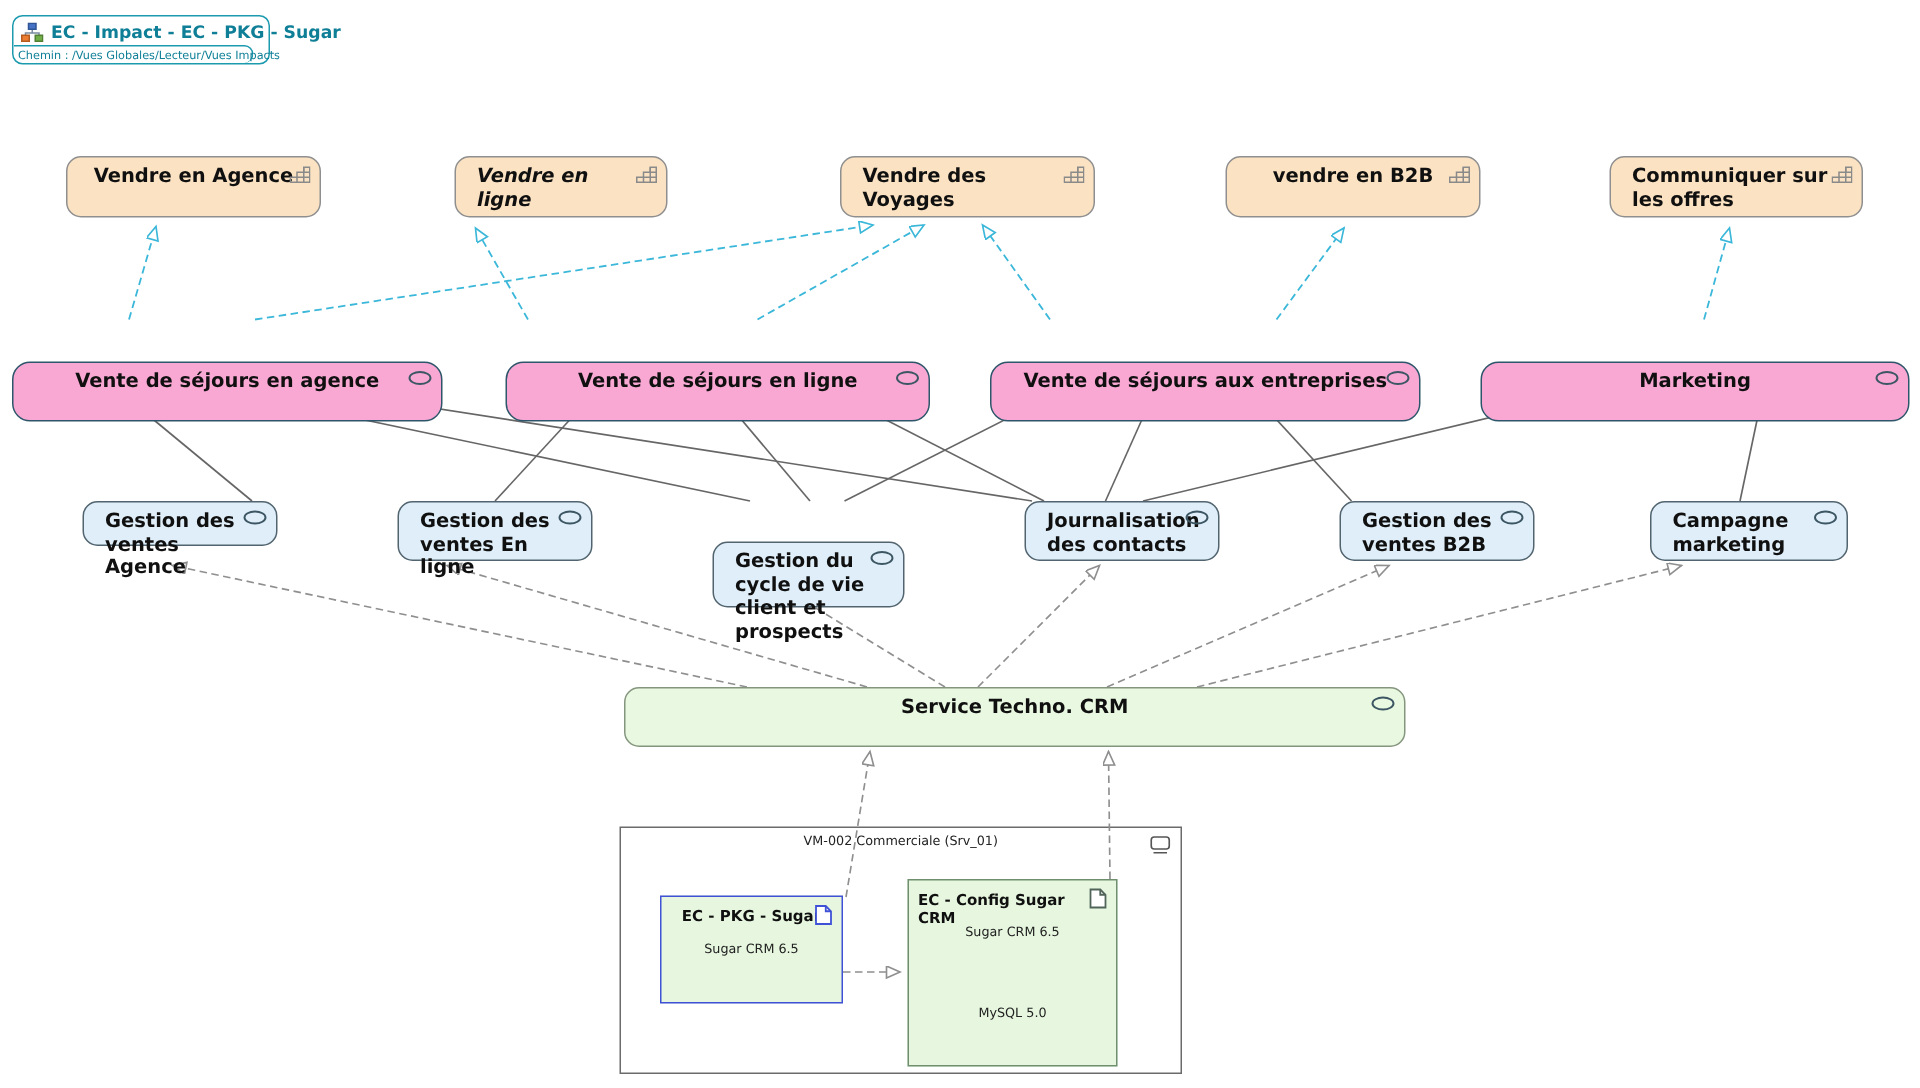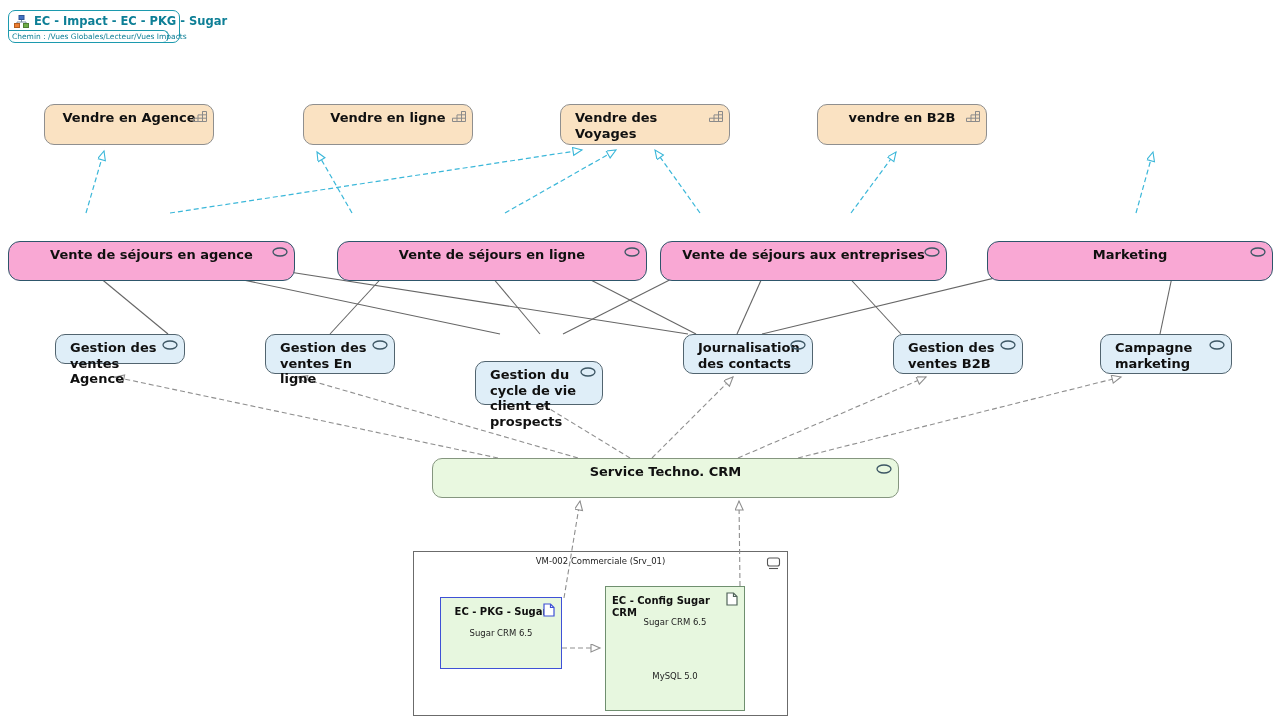--- a/index.html
+++ b/index.html
@@ -51,42 +51,48 @@
       <span class="ttl">EC - Impact - EC - PKG - Sugar</span>
     </div>
     <div class="prow">Chemin : /Vues Globales/Lecteur/Vues Impacts</div>
   </div>
 <div class="box p1" style="left: 44px; top: 104px; width: 170px; height: 41px;"><span class="lbl">Vendre en Agence</span><span class="icn"><svg width="14" height="12" viewBox="0 0 14 12">
           <g stroke="#8A8A8A" fill="none" stroke-width="1">
             <path d="M9.5 1.5 h4 v10 h-13 v-3.3 h4.5 v-3.3 h4.5 z"></path>
             <path d="M9.5 1.5 v10 M5 8.2 v3.3 M9.5 4.8 h4 M5 8.2 h8.5 M0.5 11.5"></path>
           </g>
         </svg></span></div>
-    <div class="box p1" style="left: 303px; top: 104px; width: 170px; height: 41px;"><span class="lbl">Vendre en ligne</span><span class="icn"><svg width="14" height="12" viewBox="0 0 14 12">
+    <div class="box p1" style="left: 303px; top: 104px; width: 142px; height: 41px; font-style: italic;"><span class="lbl">Vendre en ligne</span><span class="icn"><svg width="14" height="12" viewBox="0 0 14 12">
           <g stroke="#8A8A8A" fill="none" stroke-width="1">
             <path d="M9.5 1.5 h4 v10 h-13 v-3.3 h4.5 v-3.3 h4.5 z"></path>
             <path d="M9.5 1.5 v10 M5 8.2 v3.3 M9.5 4.8 h4 M5 8.2 h8.5 M0.5 11.5"></path>
           </g>
         </svg></span></div>
     <div class="box p1" style="left: 560px; top: 104px; width: 170px; height: 41px;"><span class="lbl">Vendre des Voyages</span><span class="icn"><svg width="14" height="12" viewBox="0 0 14 12">
           <g stroke="#8A8A8A" fill="none" stroke-width="1">
             <path d="M9.5 1.5 h4 v10 h-13 v-3.3 h4.5 v-3.3 h4.5 z"></path>
             <path d="M9.5 1.5 v10 M5 8.2 v3.3 M9.5 4.8 h4 M5 8.2 h8.5 M0.5 11.5"></path>
           </g>
         </svg></span></div>
     <div class="box p1" style="left: 817px; top: 104px; width: 170px; height: 41px;"><span class="lbl">vendre en B2B</span><span class="icn"><svg width="14" height="12" viewBox="0 0 14 12">
           <g stroke="#8A8A8A" fill="none" stroke-width="1">
             <path d="M9.5 1.5 h4 v10 h-13 v-3.3 h4.5 v-3.3 h4.5 z"></path>
             <path d="M9.5 1.5 v10 M5 8.2 v3.3 M9.5 4.8 h4 M5 8.2 h8.5 M0.5 11.5"></path>
           </g>
         </svg></span></div>
+    <div class="box p1" style="left: 1073px; top: 104px; width: 169px; height: 41px;"><span class="lbl">Communiquer sur les offres</span><span class="icn"><svg width="14" height="12" viewBox="0 0 14 12">
+          <g stroke="#8A8A8A" fill="none" stroke-width="1">
+            <path d="M9.5 1.5 h4 v10 h-13 v-3.3 h4.5 v-3.3 h4.5 z"></path>
+            <path d="M9.5 1.5 v10 M5 8.2 v3.3 M9.5 4.8 h4 M5 8.2 h8.5 M0.5 11.5"></path>
+          </g>
+        </svg></span></div>
     <div class="box svc" style="left: 8px; top: 213px; width: 287px; height: 40px;"><span class="lbl">Vente de séjours en agence</span><span class="icn"><svg width="16" height="10" viewBox="0 0 16 10">
           <ellipse cx="8" cy="5" rx="7" ry="4" fill="none" stroke="#3C5664" stroke-width="1.3"></ellipse>
         </svg></span></div>
-    <div class="box svc" style="left: 337px; top: 213px; width: 310px; height: 40px;"><span class="lbl">Vente de séjours en ligne</span><span class="icn"><svg width="16" height="10" viewBox="0 0 16 10">
+    <div class="box svc" style="left: 337px; top: 213px; width: 283px; height: 40px;"><span class="lbl">Vente de séjours en ligne</span><span class="icn"><svg width="16" height="10" viewBox="0 0 16 10">
           <ellipse cx="8" cy="5" rx="7" ry="4" fill="none" stroke="#3C5664" stroke-width="1.3"></ellipse>
         </svg></span></div>
     <div class="box svc" style="left: 660px; top: 213px; width: 287px; height: 40px;"><span class="lbl">Vente de séjours aux entreprises</span><span class="icn"><svg width="16" height="10" viewBox="0 0 16 10">
           <ellipse cx="8" cy="5" rx="7" ry="4" fill="none" stroke="#3C5664" stroke-width="1.3"></ellipse>
         </svg></span></div>
     <div class="box svc" style="left: 987px; top: 213px; width: 286px; height: 40px;"><span class="lbl">Marketing</span><span class="icn"><svg width="16" height="10" viewBox="0 0 16 10">
           <ellipse cx="8" cy="5" rx="7" ry="4" fill="none" stroke="#3C5664" stroke-width="1.3"></ellipse>
         </svg></span></div>
     <div class="box app" style="left: 55px; top: 334px; width: 130px; height: 30px;"><span class="lbl">Gestion des ventes Agence</span><span class="icn"><svg width="16" height="10" viewBox="0 0 16 10">
           <ellipse cx="8" cy="5" rx="7" ry="4" fill="none" stroke="#3C5664" stroke-width="1.3"></ellipse>
@@ -99,21 +105,21 @@
         </svg></span></div>
     <div class="box app" style="left: 683px; top: 334px; width: 130px; height: 40px;"><span class="lbl">Journalisation des contacts</span><span class="icn"><svg width="16" height="10" viewBox="0 0 16 10">
           <ellipse cx="8" cy="5" rx="7" ry="4" fill="none" stroke="#3C5664" stroke-width="1.3"></ellipse>
         </svg></span></div>
     <div class="box app" style="left: 893px; top: 334px; width: 130px; height: 40px;"><span class="lbl">Gestion des ventes B2B</span><span class="icn"><svg width="16" height="10" viewBox="0 0 16 10">
           <ellipse cx="8" cy="5" rx="7" ry="4" fill="none" stroke="#3C5664" stroke-width="1.3"></ellipse>
         </svg></span></div>
     <div class="box app" style="left: 1100px; top: 334px; width: 132px; height: 40px;"><span class="lbl">Campagne marketing</span><span class="icn"><svg width="16" height="10" viewBox="0 0 16 10">
           <ellipse cx="8" cy="5" rx="7" ry="4" fill="none" stroke="#3C5664" stroke-width="1.3"></ellipse>
         </svg></span></div>
-    <div class="box tech" style="left: 432px; top: 458px; width: 467px; height: 40px;"><span class="lbl">Service Techno. CRM</span><span class="icn"><svg width="16" height="10" viewBox="0 0 16 10">
+    <div class="box tech" style="left: 416px; top: 458px; width: 521px; height: 40px;"><span class="lbl">Service Techno. CRM</span><span class="icn"><svg width="16" height="10" viewBox="0 0 16 10">
           <ellipse cx="8" cy="5" rx="7" ry="4" fill="none" stroke="#3C5664" stroke-width="1.3"></ellipse>
         </svg></span></div>
     <div class="box nodebox" style="left: 413px; top: 551px; width: 375px; height: 165px;"><span class="lbl">VM-002 Commerciale (Srv_01)</span><span class="icn"><svg width="15" height="13" viewBox="0 0 15 13">
           <rect x="1.5" y="1" width="12" height="8" rx="2" fill="none" stroke="#555" stroke-width="1.1"></rect>
           <path d="M3 11.5 h9" stroke="#555" stroke-width="1.1"></path>
         </svg></span></div>
     <div class="box artifact blue" style="left: 440px; top: 597px; width: 122px; height: 72px;"><span class="lbl">EC - PKG - Sugar</span><div class="sub" style="top: 30px;">Sugar CRM 6.5</div><span class="icn"><svg width="12" height="14" viewBox="0 0 12 14">
           <path d="M1 1 h6.5 L11 4.5 V13 H1 Z" fill="#fff" stroke="#3F51D6" stroke-width="1.2"></path>
           <path d="M7.5 1 V4.5 H11" fill="none" stroke="#3F51D6" stroke-width="1.2"></path>
         </svg></span></div>

